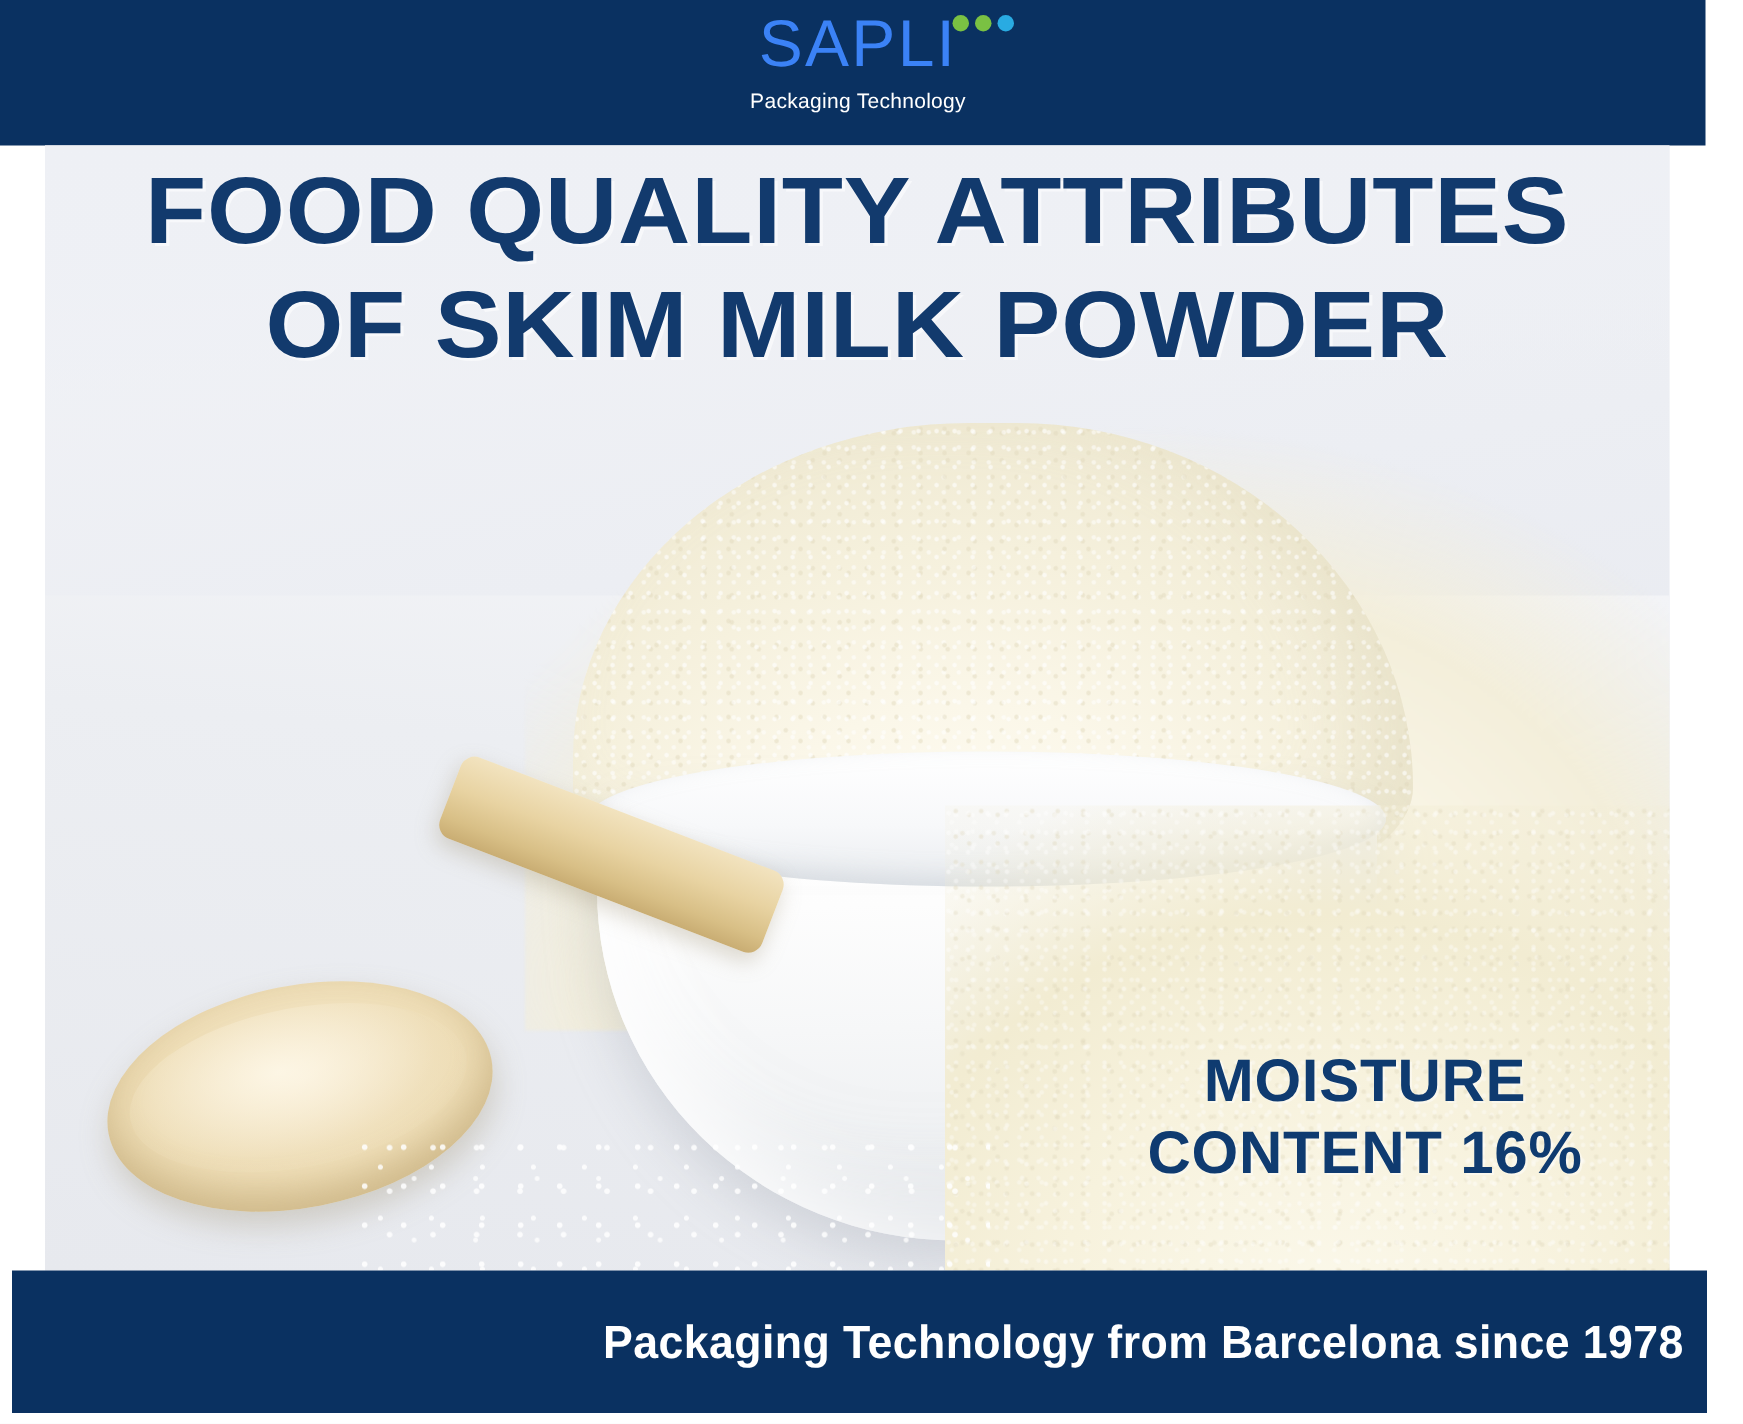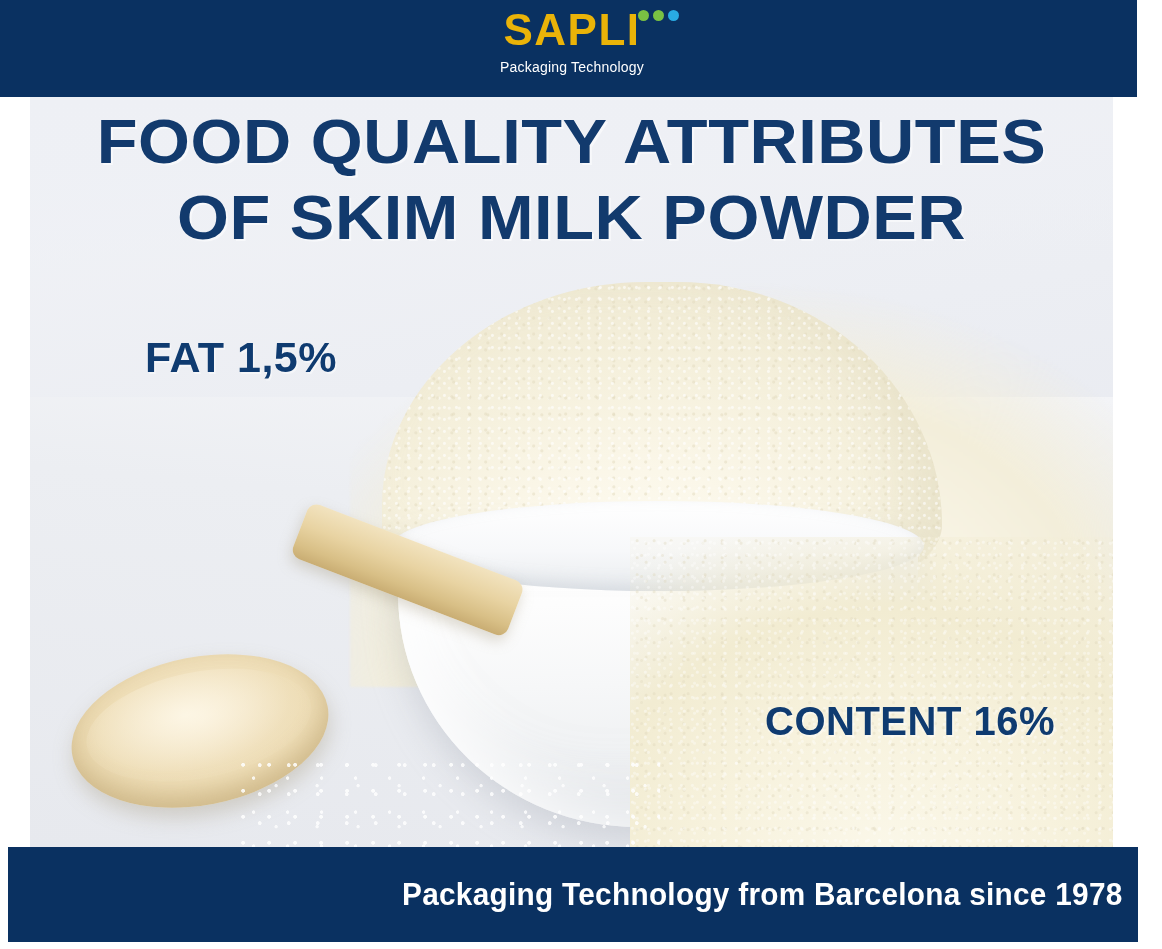--- a/index.html
+++ b/index.html
@@ -38,22 +38,22 @@
   }
   .logo-wordmark-row {
     position: relative;
     display: inline-block;
     white-space: nowrap;
   }
   .logo-wordmark {
     display: inline-block;
     font-family: "Liberation Sans", sans-serif;
     font-size: 44px;
-    font-weight: bold;
-    color: #eab308;
+    font-weight: normal;
+    color: #3b82f6;
     letter-spacing: 1.5px;
     line-height: 48px;
   }
   .logo-dots {
     position: absolute;
     top: 4px;
     right: -38px;
     display: flex;
     gap: 4px;
   }
@@ -350,23 +350,23 @@
       <div class="powder-pile-right"></div>
       <div class="powder-specks"></div>
       <div class="photo-blend"></div>
     </div>
 
     <div class="headline">
       <span class="headline-line">FOOD QUALITY ATTRIBUTES</span>
       <span class="headline-line">OF SKIM MILK POWDER</span>
     </div>
 
-    <div class="callout callout-fat">FAT 1,5%</div>
 
     <div class="callout callout-moisture">
+      <span class="co-line">MOISTURE</span>
       <span class="co-line">CONTENT 16%</span>
     </div>
 
   </div>
 
   <div class="footer-band">
     <span class="footer-text">Packaging Technology from Barcelona since 1978</span>
   </div>
 
 </div>

